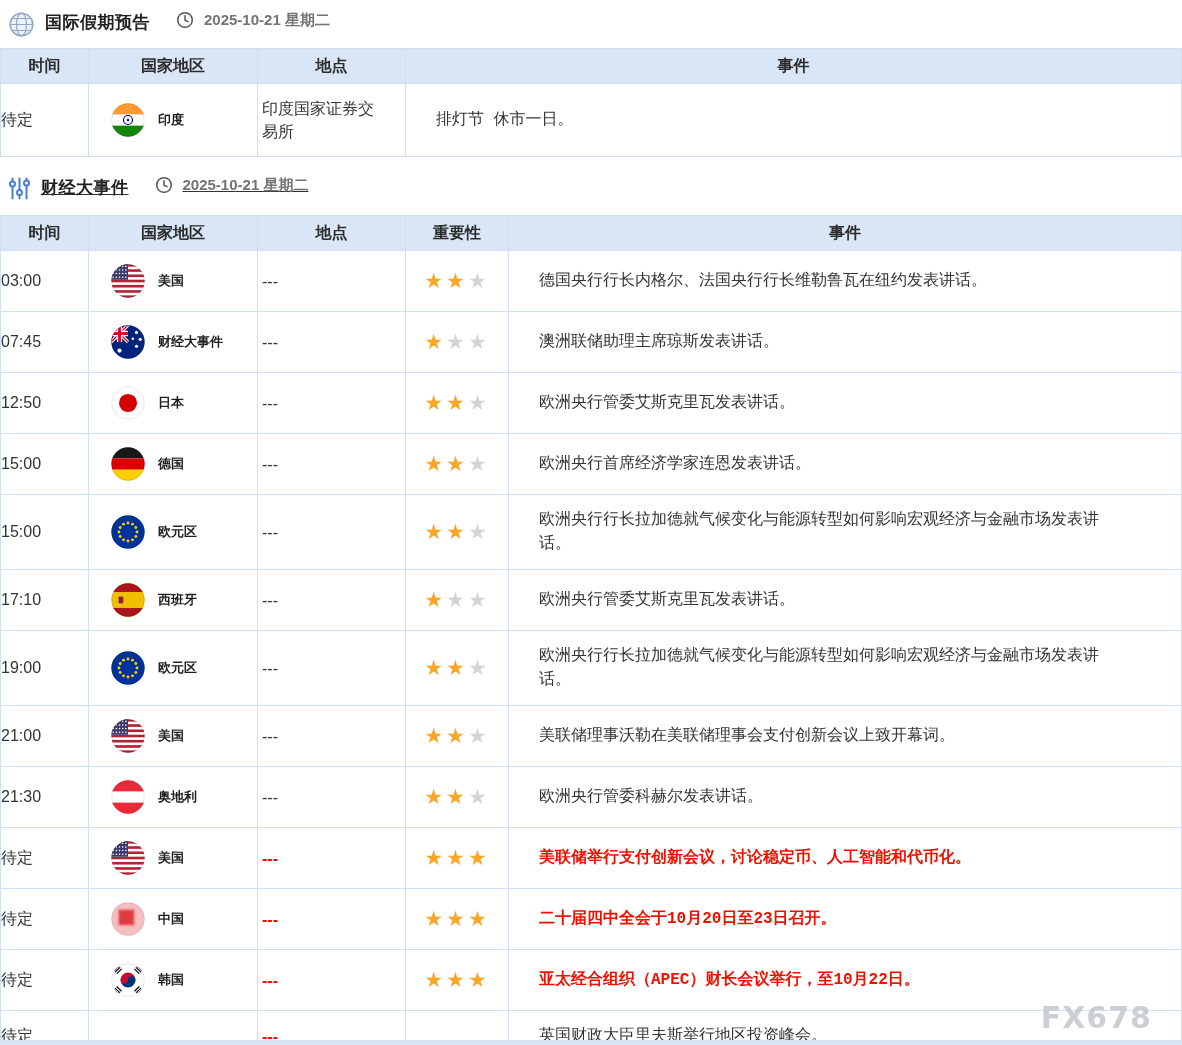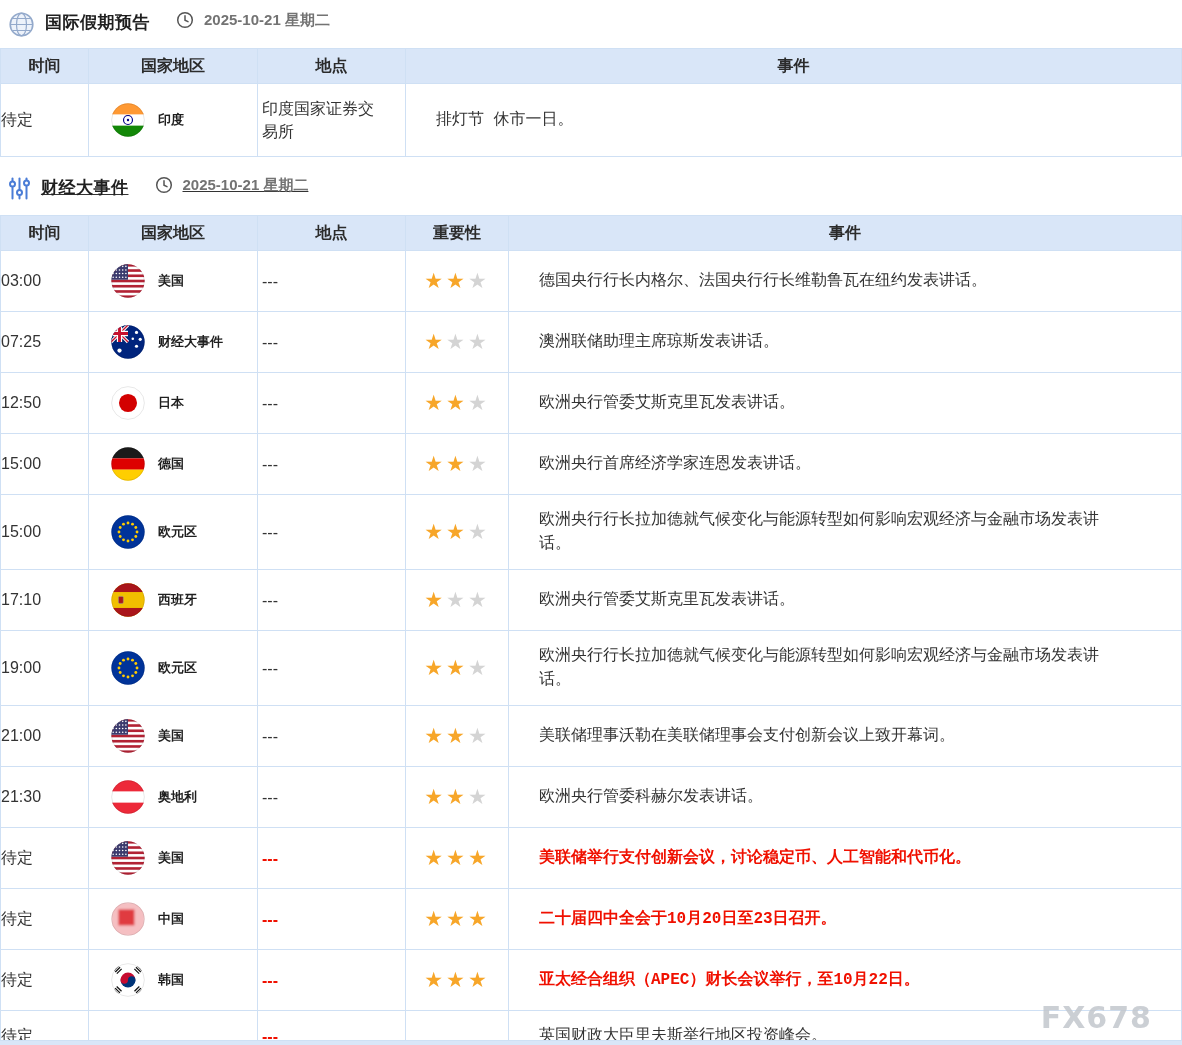--- a/index.html
+++ b/index.html
@@ -195,21 +195,21 @@
                 <circle cx="16" cy="16" r="15.4" fill="none" stroke="rgba(0,0,0,0.15)" stroke-width="0.6"></circle>
               </svg>
               <span class="country-name">美国</span>
             </div>
           </td>
           <td class="location">---</td>
           <td class="importance"><span class="star on">★</span><span class="star on">★</span><span class="star off">★</span></td>
           <td class="event">德国央行行长内格尔、法国央行行长维勒鲁瓦在纽约发表讲话。</td>
         </tr>
         <tr>
-          <td class="time">07:25</td>
+          <td class="time">07:45</td>
           <td class="country">
             <div class="country-inner">
               <svg class="flag" width="34" height="34" viewBox="0 0 32 32">
                 <defs>
                   <clipPath id="cp3">
                     <circle cx="16" cy="16" r="15.7"></circle>
                   </clipPath>
                 </defs>
                 <g clip-path="url(#cp3)">
                   <rect width="32" height="32" fill="#00247D"></rect>

